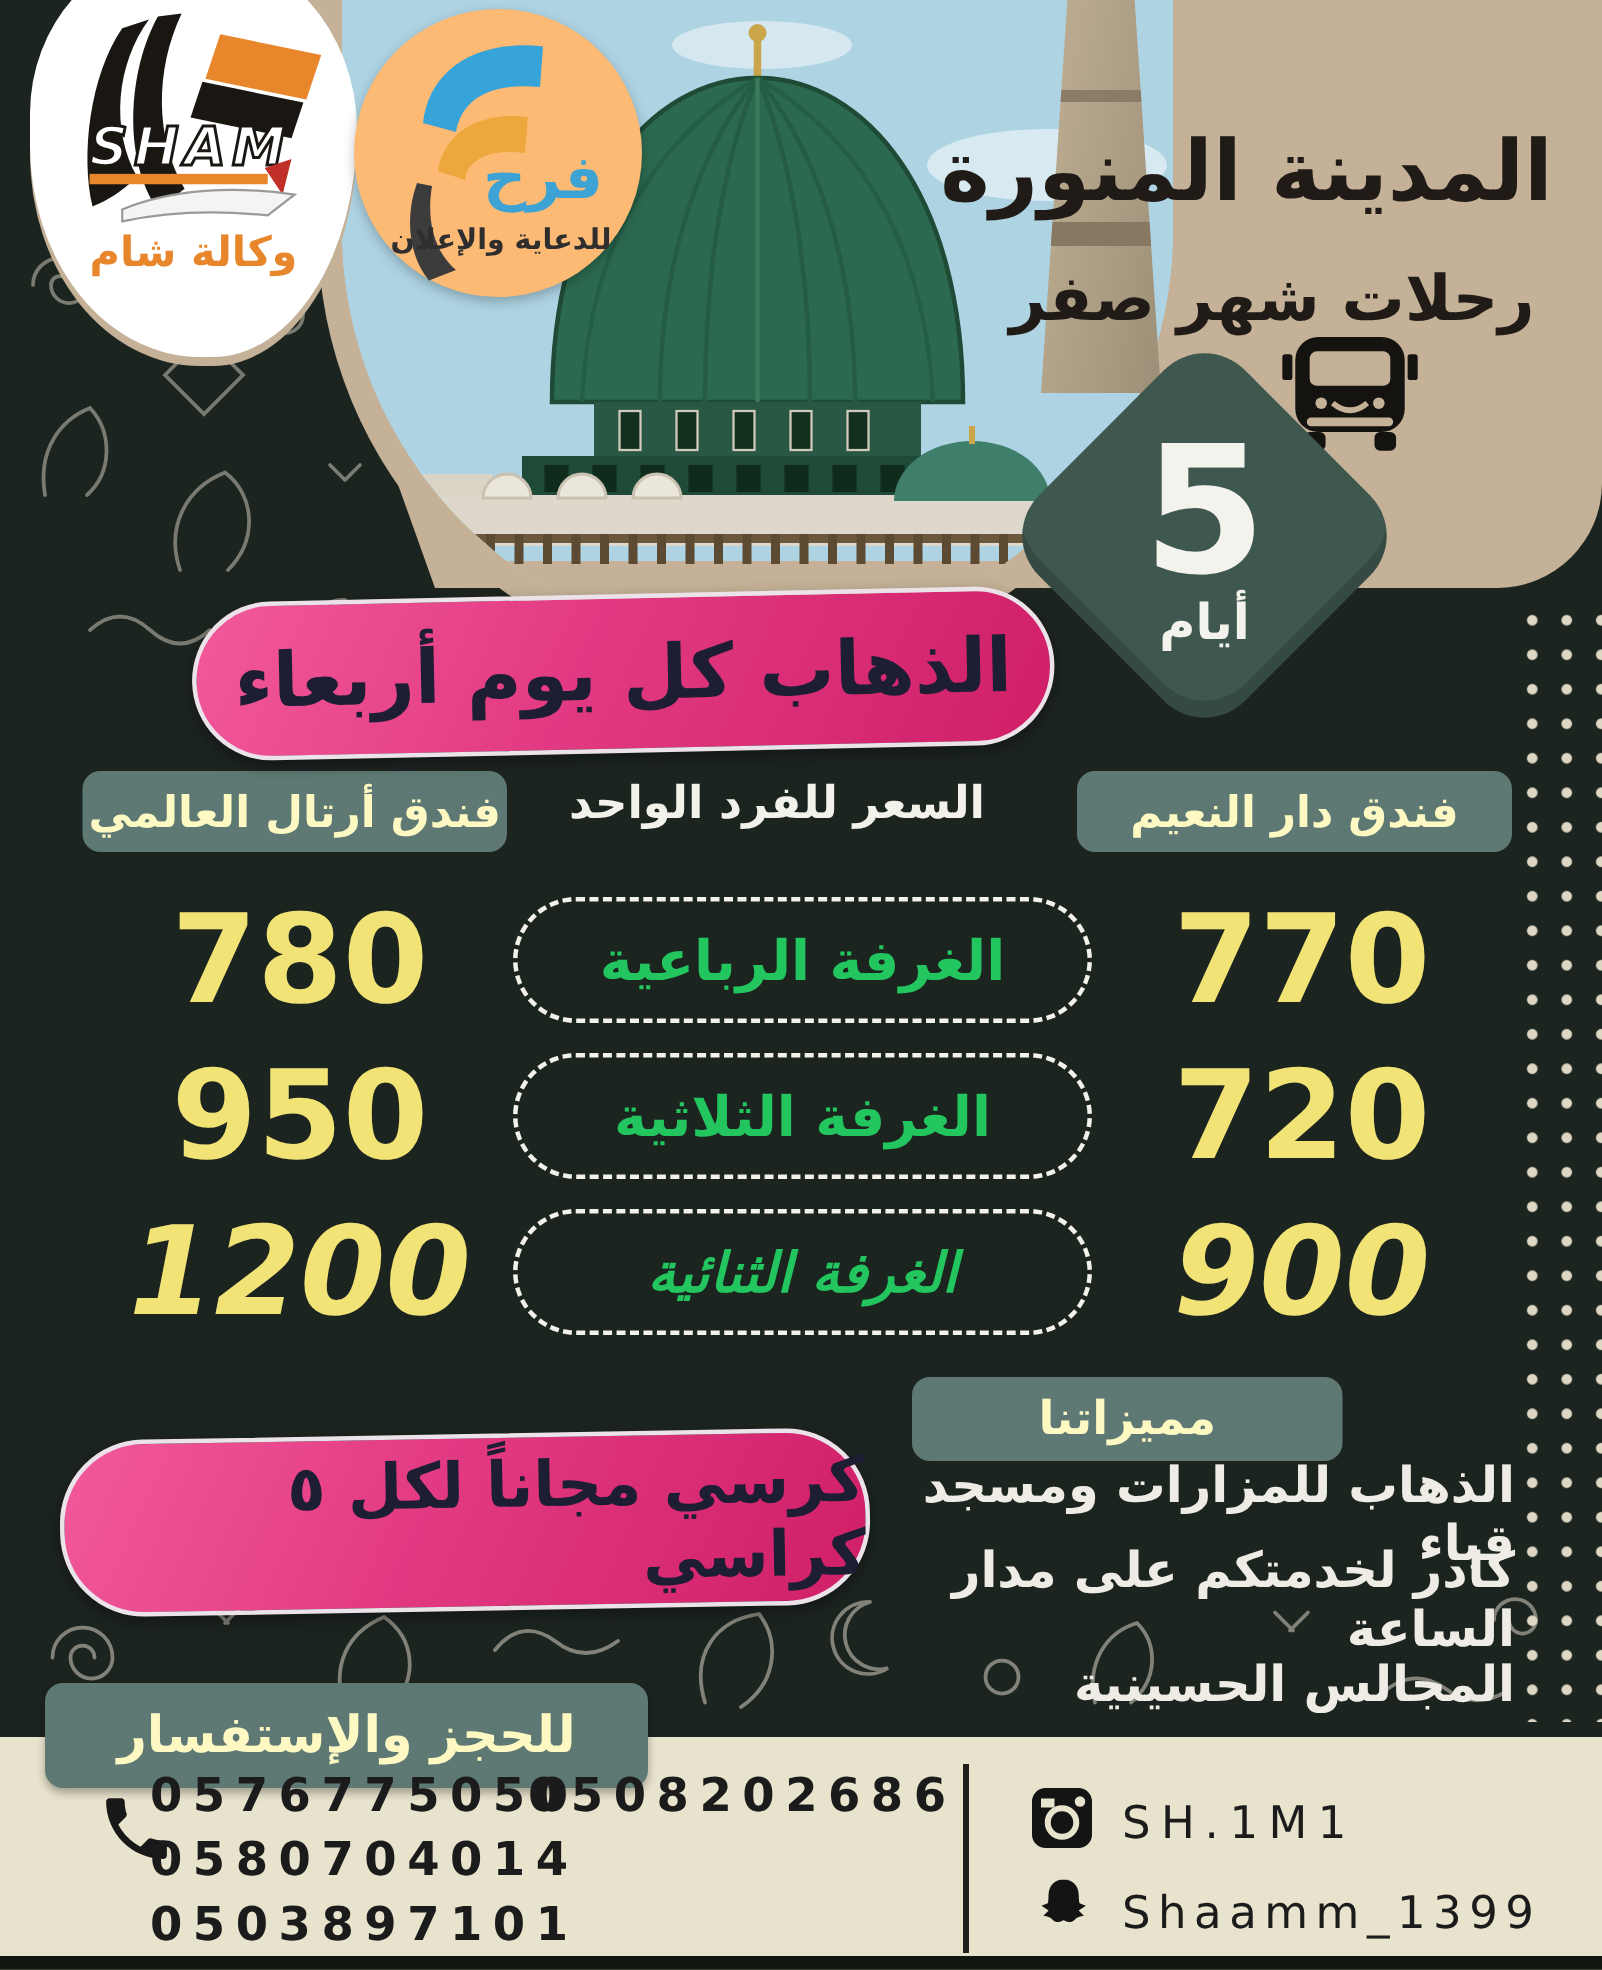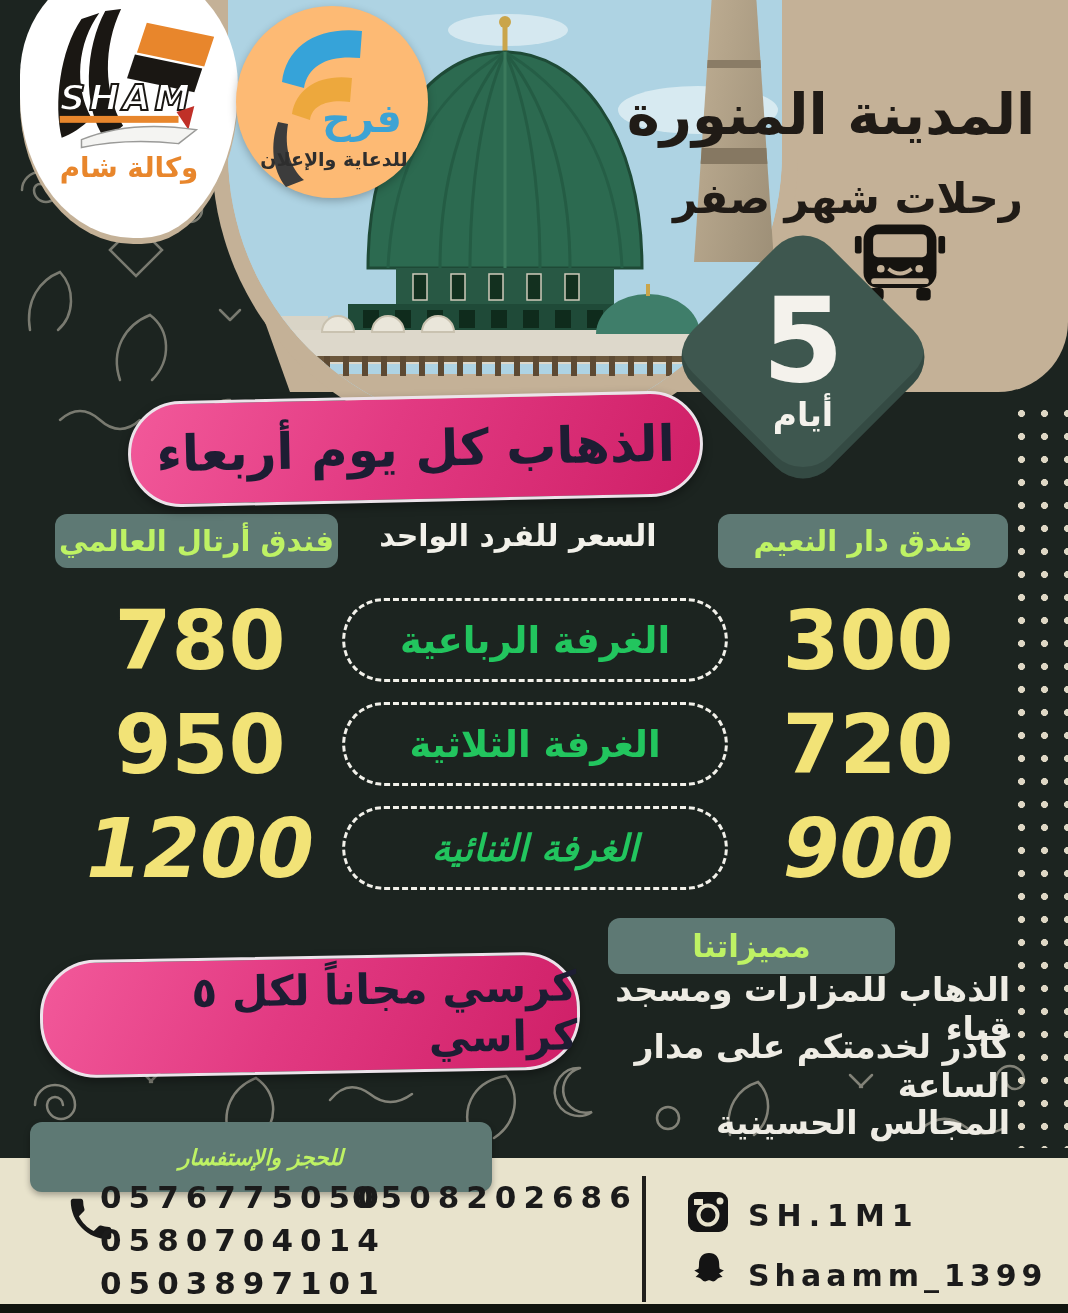--- a/index.html
+++ b/index.html
@@ -54,21 +54,21 @@
   .banner { border-radius:56px; border:3px solid #ece3ea; display:flex; align-items:center;
             justify-content:center; direction:rtl; font-weight:bold; color:#1d1d33;
             background:linear-gradient(115deg,#f2599a 0%,#e23a82 45%,#cf1f67 100%);
             z-index:7; box-shadow:0 4px 10px rgba(0,0,0,.35); }
   .banner-departure { left:128px; top:396px; width:575px; height:106px; font-size:50px;
                       transform:rotate(-1.2deg); }
   .banner-freeseat  { left:40px; top:956px; width:540px; height:118px; font-size:42px;
                       transform:rotate(-1deg); }
 
   
-  .pill { background:#5e7974; border-radius:12px; color:#bef264; font-weight:bold;
+  .pill { background:#5e7974; border-radius:12px; color:#fef9c3; font-weight:bold;
           display:flex; align-items:center; justify-content:center; direction:rtl; z-index:4; }
   .hdr-artal { left:55px;  top:514px; width:283px; height:54px; font-size:29px; }
   .hdr-naeem { left:718px; top:514px; width:290px; height:54px; font-size:29px; }
   .hdr-price { left:368px; top:518px; width:300px; text-align:center; direction:rtl;
                font-size:30px; font-weight:bold; color:#f2f1ea; z-index:4; }
 
   .price-num { width:320px; height:84px; display:flex; align-items:center; justify-content:center;
                font-size:82px; font-weight:bold; color:#f2e377; z-index:4; }
   .room-pill { left:342px; width:386px; height:84px; border:3px dashed #f2f1ea; border-radius:46px;
                display:flex; align-items:center; justify-content:center; direction:rtl;
@@ -83,34 +83,34 @@
                    font-weight:bold; color:#eeece4; }
 
   
   .dots { left:1006px; top:396px; width:62px; height:752px; z-index:3;
           background-image:radial-gradient(#ded7c4 3.2px, transparent 3.8px);
           background-size:23px 23px; background-position:4px 6px; }
 
   
   .bottom-beige { left:0; top:1158px; width:1068px; height:155px; background:#e8e3cc; z-index:3; }
   .bottom-bar { left:0; top:1304px; width:1068px; height:9px; background:#11150f; z-index:6; }
-  .booking-pill { left:30px; top:1122px; width:462px; height:70px; font-size:22px; z-index:5;
-                  box-shadow:0 3px 6px rgba(0,0,0,.3);font-style:italic; }
+  .booking-pill { left:30px; top:1122px; width:402px; height:70px; font-size:34px; z-index:5;
+                  box-shadow:0 3px 6px rgba(0,0,0,.3); }
   .phone-icon { left:64px; top:1192px; width:54px; height:54px; z-index:5; }
   .phone-col { z-index:5; text-align:center; }
   .phone-col1 { left:100px; top:1176px; width:255px; }
   .phone-col2 { left:352px; top:1176px; width:240px; }
   .phone-line { height:43px; line-height:43px; font-size:31px; font-weight:bold;
                 letter-spacing:7px; color:#1b1b1b; white-space:nowrap; }
   .phone-label { height:43px; line-height:43px; font-size:26px; font-weight:bold;
                  color:#1b1b1b; direction:rtl; letter-spacing:0; }
   .contact-divider { left:642px; top:1176px; width:4px; height:126px; background:#20201c; z-index:5; }
   .ig-icon   { left:686px; top:1190px; width:44px; height:44px; z-index:5; }
   .snap-icon { left:688px; top:1250px; width:42px; height:44px; z-index:5; }
-  .handle { font-size:30px; font-weight:bold; color:#1b1b1b; letter-spacing:7px; z-index:5;
+  .handle { font-size:30px; font-weight:normal; color:#1b1b1b; letter-spacing:7px; z-index:5;
             white-space:nowrap; }
   .ig-handle   { left:748px; top:1198px; }
   .snap-handle { left:748px; top:1258px; letter-spacing:5px; }
 
   
   .sham-svg { position:absolute; left:10px; top:40px; width:198px; height:200px; }
   .farah-svg { position:absolute; left:0; top:0; width:192px; height:192px; }
 </style>
 </head>
 <body>
@@ -260,21 +260,21 @@
 </div>
 
 <div class="abs banner banner-departure">الذهاب كل يوم أربعاء</div>
 
 <div class="abs pill hdr-artal">فندق أرتال العالمي</div>
 <div class="abs hdr-price">السعر للفرد الواحد</div>
 <div class="abs pill hdr-naeem">فندق دار النعيم</div>
 
 <div class="abs price-num col-artal row1">780</div>
 <div class="abs room-pill row1">الغرفة الرباعية</div>
-<div class="abs price-num col-naeem row1">300</div>
+<div class="abs price-num col-naeem row1">770</div>
 
 <div class="abs price-num col-artal row2">950</div>
 <div class="abs room-pill row2">الغرفة الثلاثية</div>
 <div class="abs price-num col-naeem row2">720</div>
 
 <div class="abs price-num col-artal row3">1200</div>
 <div class="abs room-pill row3">الغرفة الثنائية</div>
 <div class="abs price-num col-naeem row3">900</div>
 
 <div class="abs pill features-pill">مميزاتنا</div>

